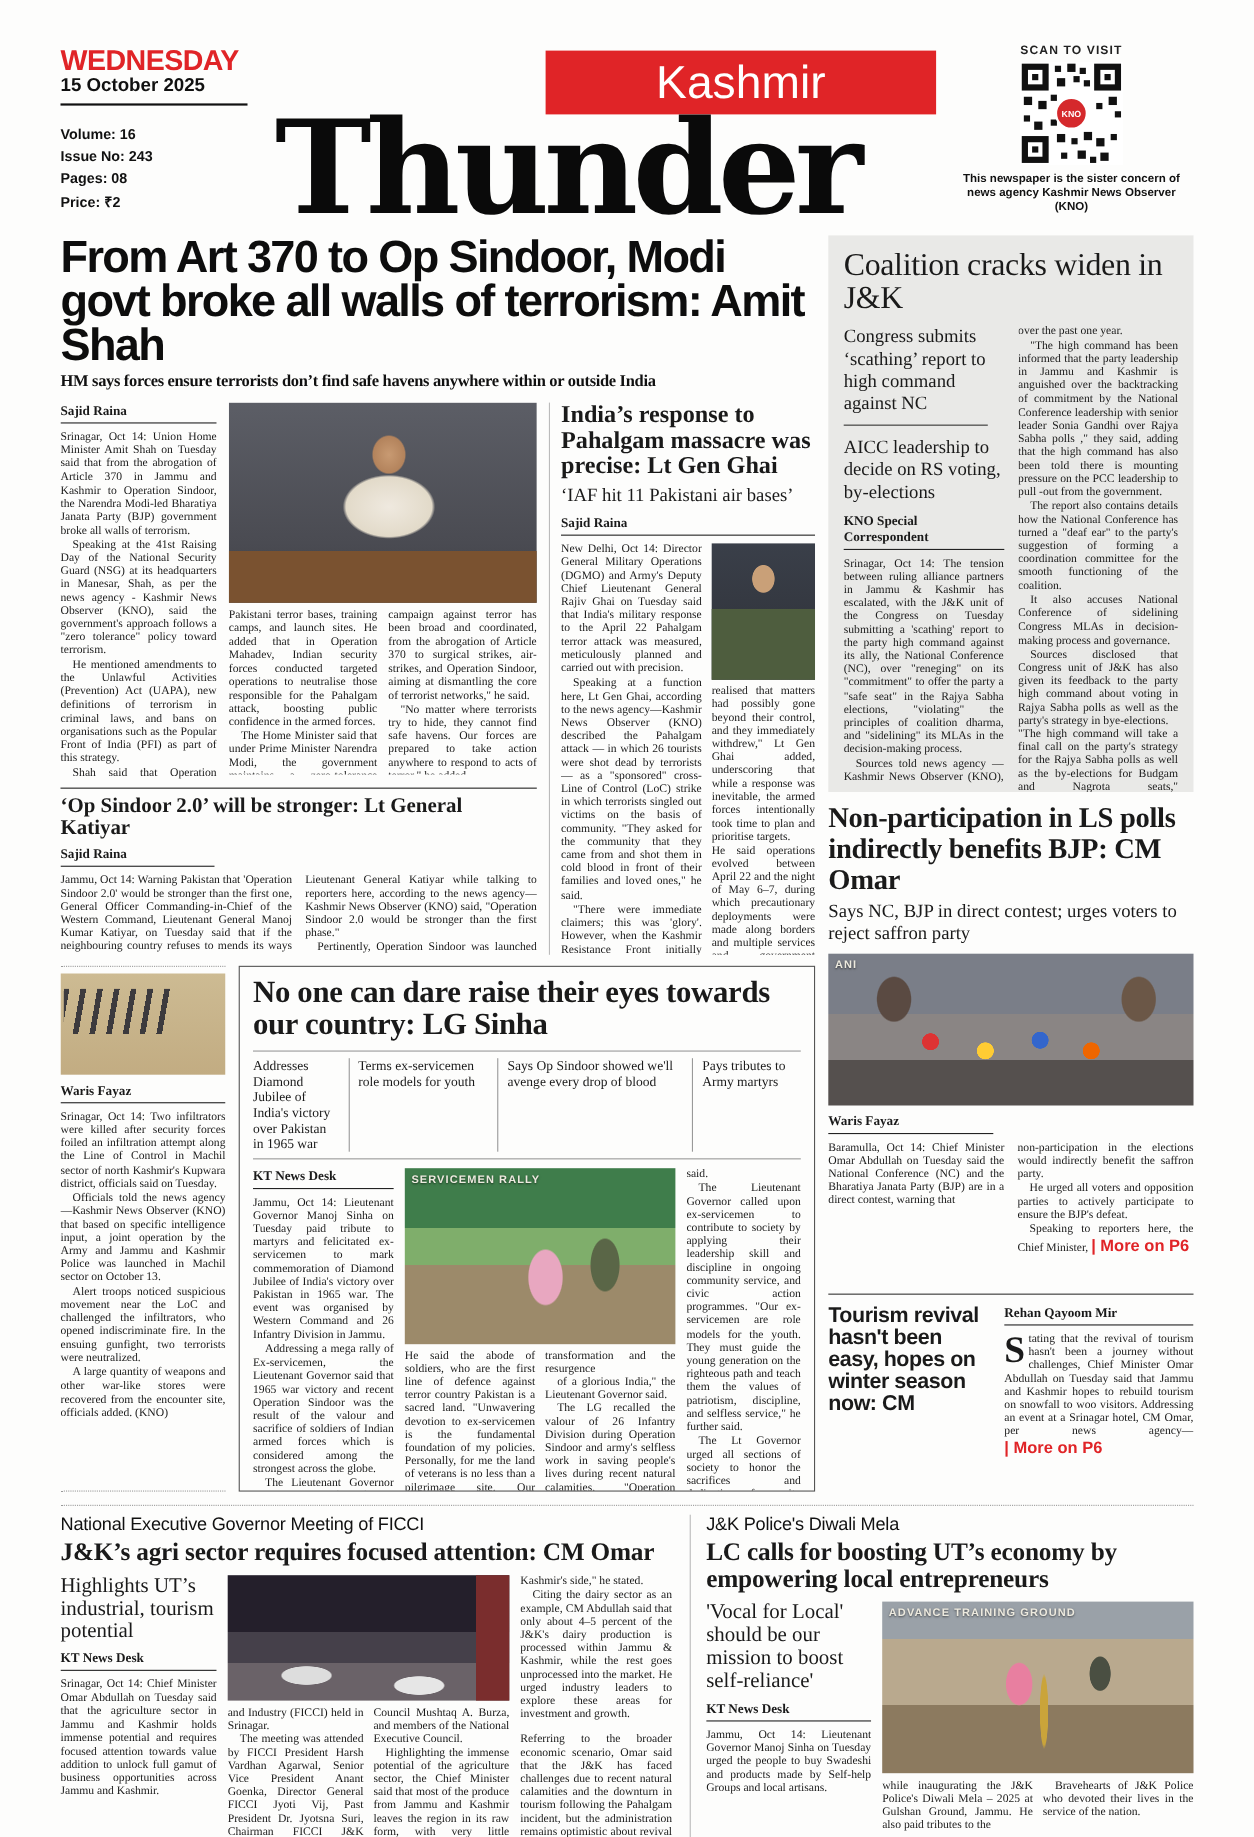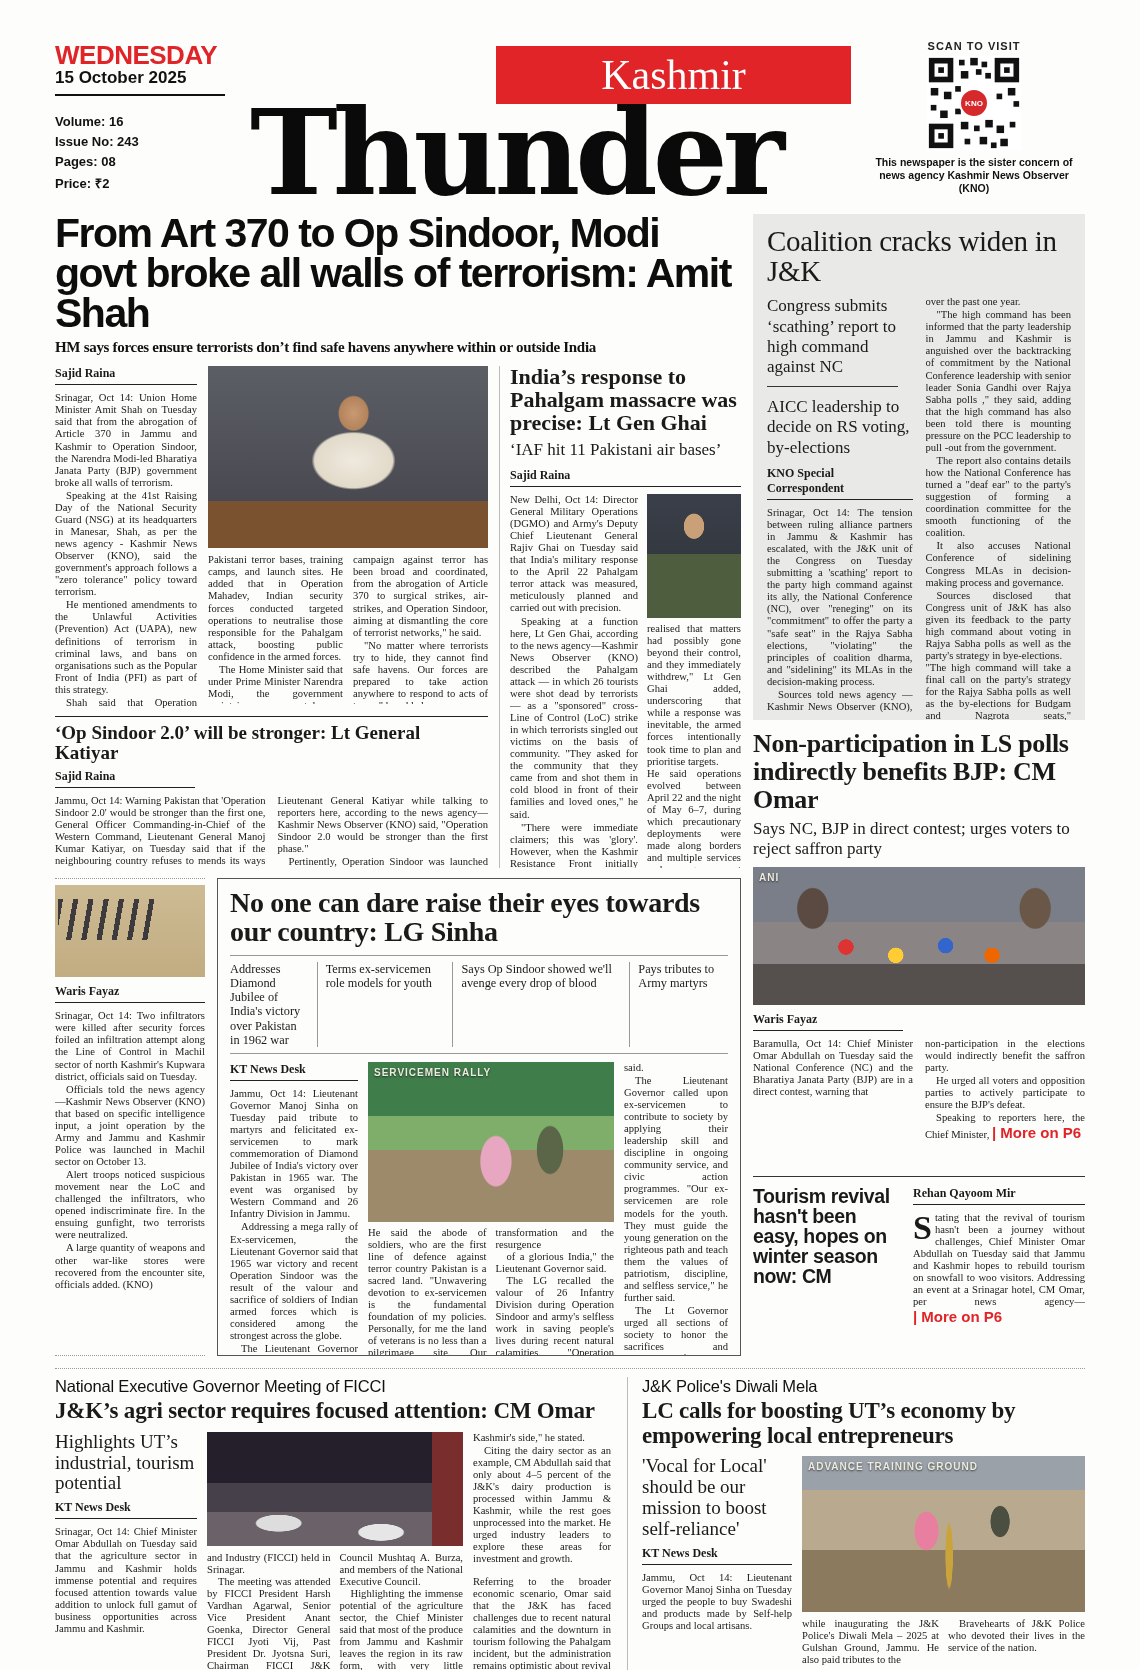--- a/index.html
+++ b/index.html
@@ -7,21 +7,21 @@
   #page { width:1140px; height:1670px; background:#fdfdfc; margin:0 auto; padding:36px 55px 0; overflow:hidden; position:relative; }
 
   
   .hdr { display:flex; height:170px; }
   .hdr-left { width:195px; padding-top:6px; font-family:"Liberation Sans",sans-serif; }
   .day { color:#e02427; font-size:26px; font-weight:bold; letter-spacing:-0.5px; line-height:1; }
   .date { font-size:17px; font-weight:bold; color:#111; border-bottom:2px solid #111; padding-bottom:6px; margin-bottom:18px; width:170px; }
   .voliss div { font-size:13px; font-weight:bold; color:#111; margin-bottom:5px; }
   .masthead { flex:1; position:relative; }
   .brand-box { position:absolute; top:10px; right:12px; width:355px; height:58px; background:#e02427; display:flex; align-items:center; justify-content:center; }
-  .brand-small { color:#fff; font-family:Liberation Serif, serif; font-size:42px; line-height:1; }
+  .brand-small { color:#fff; font-family:Liberation Sans, sans-serif; font-size:42px; line-height:1; }
   .brand-large { position:absolute; bottom:-6px; left:0; font-family:"DejaVu Serif",serif; font-weight:bold; font-size:118px; line-height:1; letter-spacing:-5px; color:#0a0a0a; }
   .hdr-right { width:222px; text-align:center; font-family:"Liberation Sans",sans-serif; padding-top:4px; }
   .scan { font-size:11px; font-weight:bold; letter-spacing:1px; color:#222; margin-bottom:4px; }
   .qr { position:relative; width:94px; height:94px; margin:0 auto 6px; }
   .kno-badge { position:absolute; left:50%; top:50%; transform:translate(-50%,-50%); width:30px; height:30px; background:#d5292c; border-radius:50%; border:2px solid #fff; color:#fff; font-size:8px; font-weight:bold; display:flex; align-items:center; justify-content:center; }
   .sister { font-size:10.5px; font-weight:bold; line-height:1.25; color:#111; }
   .linksbar { border-top:2.5px solid #111; border-bottom:1.5px solid #111; margin-top:2px; padding:4px 0; text-align:center; font-family:"Liberation Sans",sans-serif; font-size:11.5px; font-weight:bold; color:#111; }
 
   
   .byline { font-weight:bold; font-size:12px; border-bottom:1.2px solid #222; padding-bottom:3px; margin-bottom:7px; }
@@ -284,21 +284,21 @@
           <div class="byline">Waris Fayaz</div>
           <p>Srinagar, Oct 14: Two infiltrators were killed after security forces foiled an infiltration attempt along the Line of Control in Machil sector of north Kashmir's Kupwara district, officials said on Tuesday.</p>
           <p>Officials told the news agency—Kashmir News Observer (KNO) that based on specific intelligence input, a joint operation by the Army and Jammu and Kashmir Police was launched in Machil sector on October 13.</p>
           <p>Alert troops noticed suspicious movement near the LoC and challenged the infiltrators, who opened indiscriminate fire. In the ensuing gunfight, two terrorists were neutralized.</p>
           <p>A large quantity of weapons and other war-like stores were recovered from the encounter site, officials added. (KNO)</p>
         </div>
 
         <div class="sinha-box">
           <div class="sinha-hl">No one can dare raise their eyes towards our country: LG Sinha</div>
           <div class="sinha-decks">
-            <div class="dk">Addresses Diamond Jubilee of India's victory over Pakistan in 1962 war</div>
+            <div class="dk">Addresses Diamond Jubilee of India's victory over Pakistan in 1965 war</div>
             <div class="dk">Terms ex-servicemen role models for youth</div>
             <div class="dk">Says Op Sindoor showed we'll avenge every drop of blood</div>
             <div class="dk">Pays tributes to Army martyrs</div>
           </div>
           <div class="sinha-body">
             <div class="col clip">
               <div class="byline">KT News Desk</div>
               <p>Jammu, Oct 14: Lieutenant Governor Manoj Sinha on Tuesday paid tribute to martyrs and felicitated ex-servicemen to mark commemoration of Diamond Jubilee of India's victory over Pakistan in 1965 war. The event was organised by Western Command and 26 Infantry Division in Jammu.</p>
               <p>Addressing a mega rally of Ex-servicemen, the Lieutenant Governor said that 1965 war victory and recent Operation Sindoor was the result of the valour and sacrifice of soldiers of Indian armed forces which is considered among the strongest across the globe.</p>
               <p>The Lieutenant Governor recalled the sacrifice of 1965 war heroes and paid homage to all the martyrs who made the supreme sacrifice, defending the sovereignty and integrity of India.</p>

